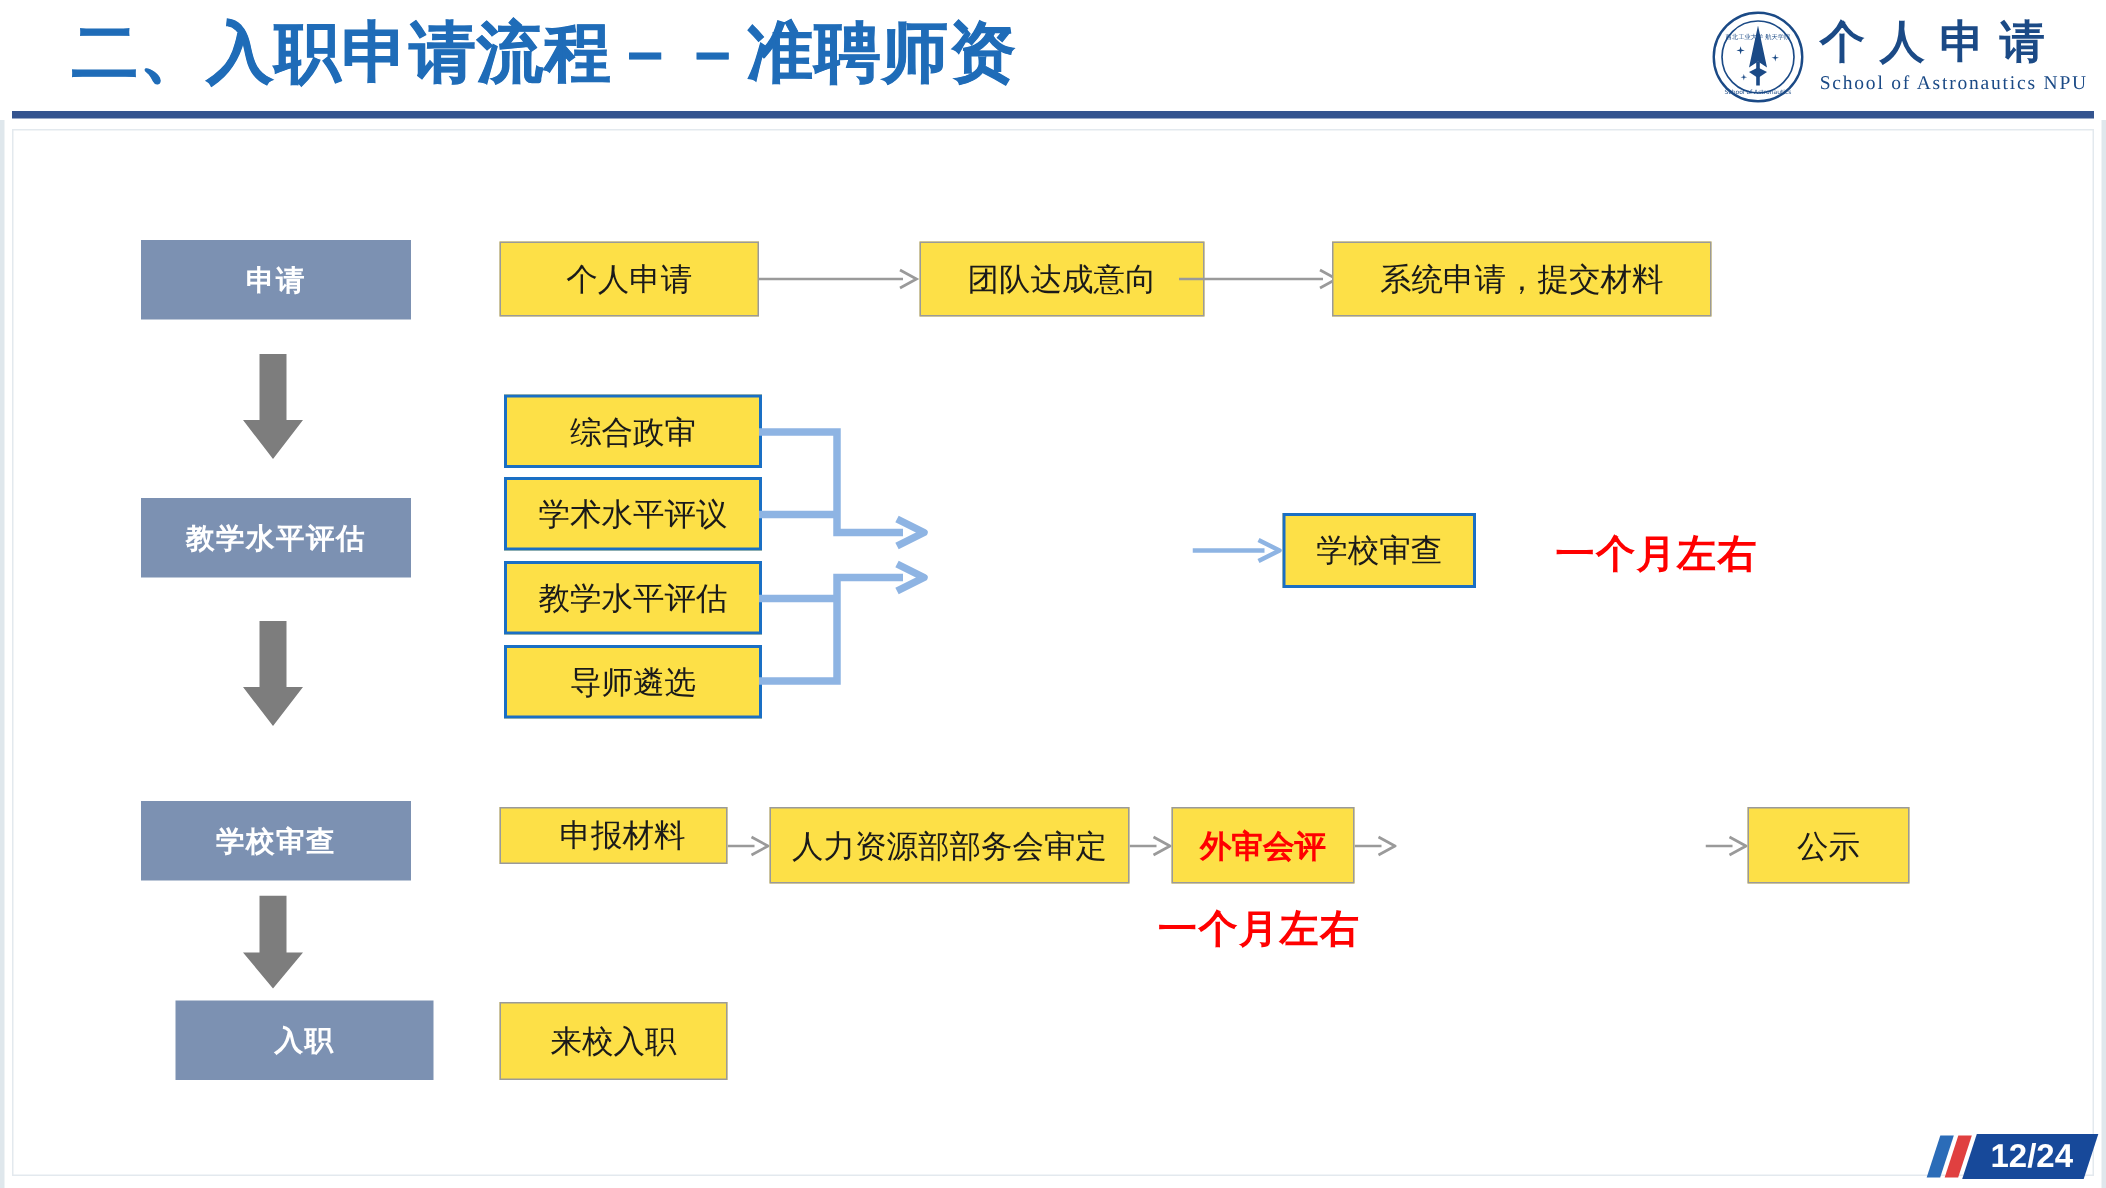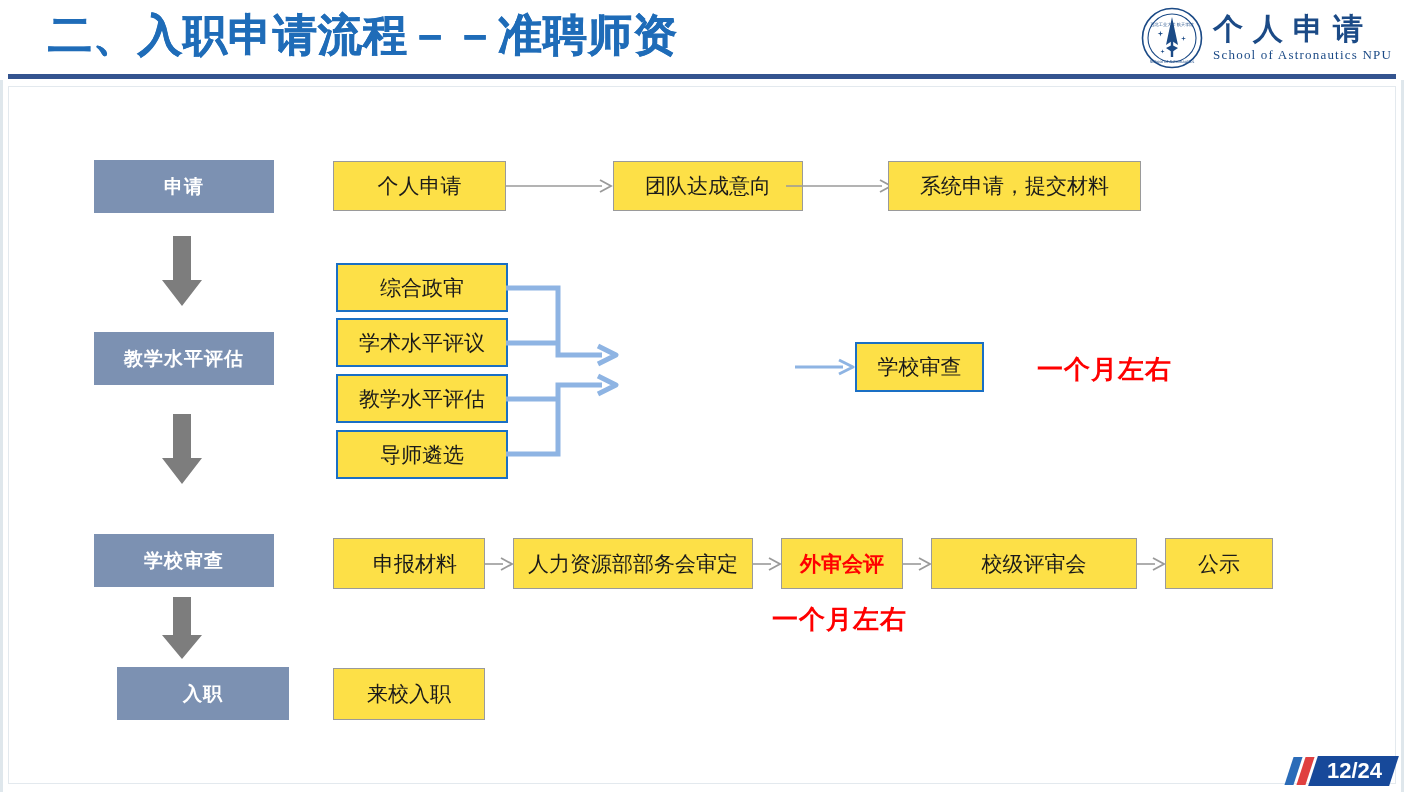--- a/index.html
+++ b/index.html
@@ -218,21 +218,21 @@
         <path d="M44 8 L58 15 L44 22" fill="none" stroke="#8eb4e3" stroke-width="3" stroke-linejoin="round"></path>
       </svg>
     </div>
 
     <div class="node blue" style="left:855px;top:342px;width:129px;height:50px;">
       <span>学校审查</span>
     </div>
 
     <div class="redlabel" style="left:1037px;top:352px;">一个月左右</div>
 
-    <div class="node gray" style="left:333px;top:538px;width:152px;height:51px;padding-left:12px;">
+    <div class="node gray" style="left:333px;top:538px;width:152px;height:38px;padding-left:12px;">
       <span>申报材料</span>
     </div>
     <div class="conn" style="left:485px;top:549px;">
       <svg width="28" height="30" viewBox="0 0 28 30">
         <line x1="0" y1="15" x2="18" y2="15" stroke="#9a9a9a" stroke-width="1.6"></line>
         <path d="M16 9 L27 15 L16 21" fill="none" stroke="#9a9a9a" stroke-width="1.8"></path>
       </svg>
     </div>
     <div class="node gray" style="left:513px;top:538px;width:240px;height:51px;">
       <span>人力资源部部务会审定</span>
@@ -244,23 +244,20 @@
       </svg>
     </div>
     <div class="node red-text" style="left:781px;top:538px;width:122px;height:51px;">
       <span>外审会评</span>
     </div>
     <div class="conn" style="left:903px;top:549px;">
       <svg width="28" height="30" viewBox="0 0 28 30">
         <line x1="0" y1="15" x2="18" y2="15" stroke="#9a9a9a" stroke-width="1.6"></line>
         <path d="M16 9 L27 15 L16 21" fill="none" stroke="#9a9a9a" stroke-width="1.8"></path>
       </svg>
-    </div>
-    <div class="node gray" style="left:931px;top:538px;width:206px;height:51px;">
-      <span>校级评审会</span>
     </div>
     <div class="conn" style="left:1137px;top:549px;">
       <svg width="28" height="30" viewBox="0 0 28 30">
         <line x1="0" y1="15" x2="18" y2="15" stroke="#9a9a9a" stroke-width="1.6"></line>
         <path d="M16 9 L27 15 L16 21" fill="none" stroke="#9a9a9a" stroke-width="1.8"></path>
       </svg>
     </div>
     <div class="node gray" style="left:1165px;top:538px;width:108px;height:51px;">
       <span>公示</span>
     </div>

